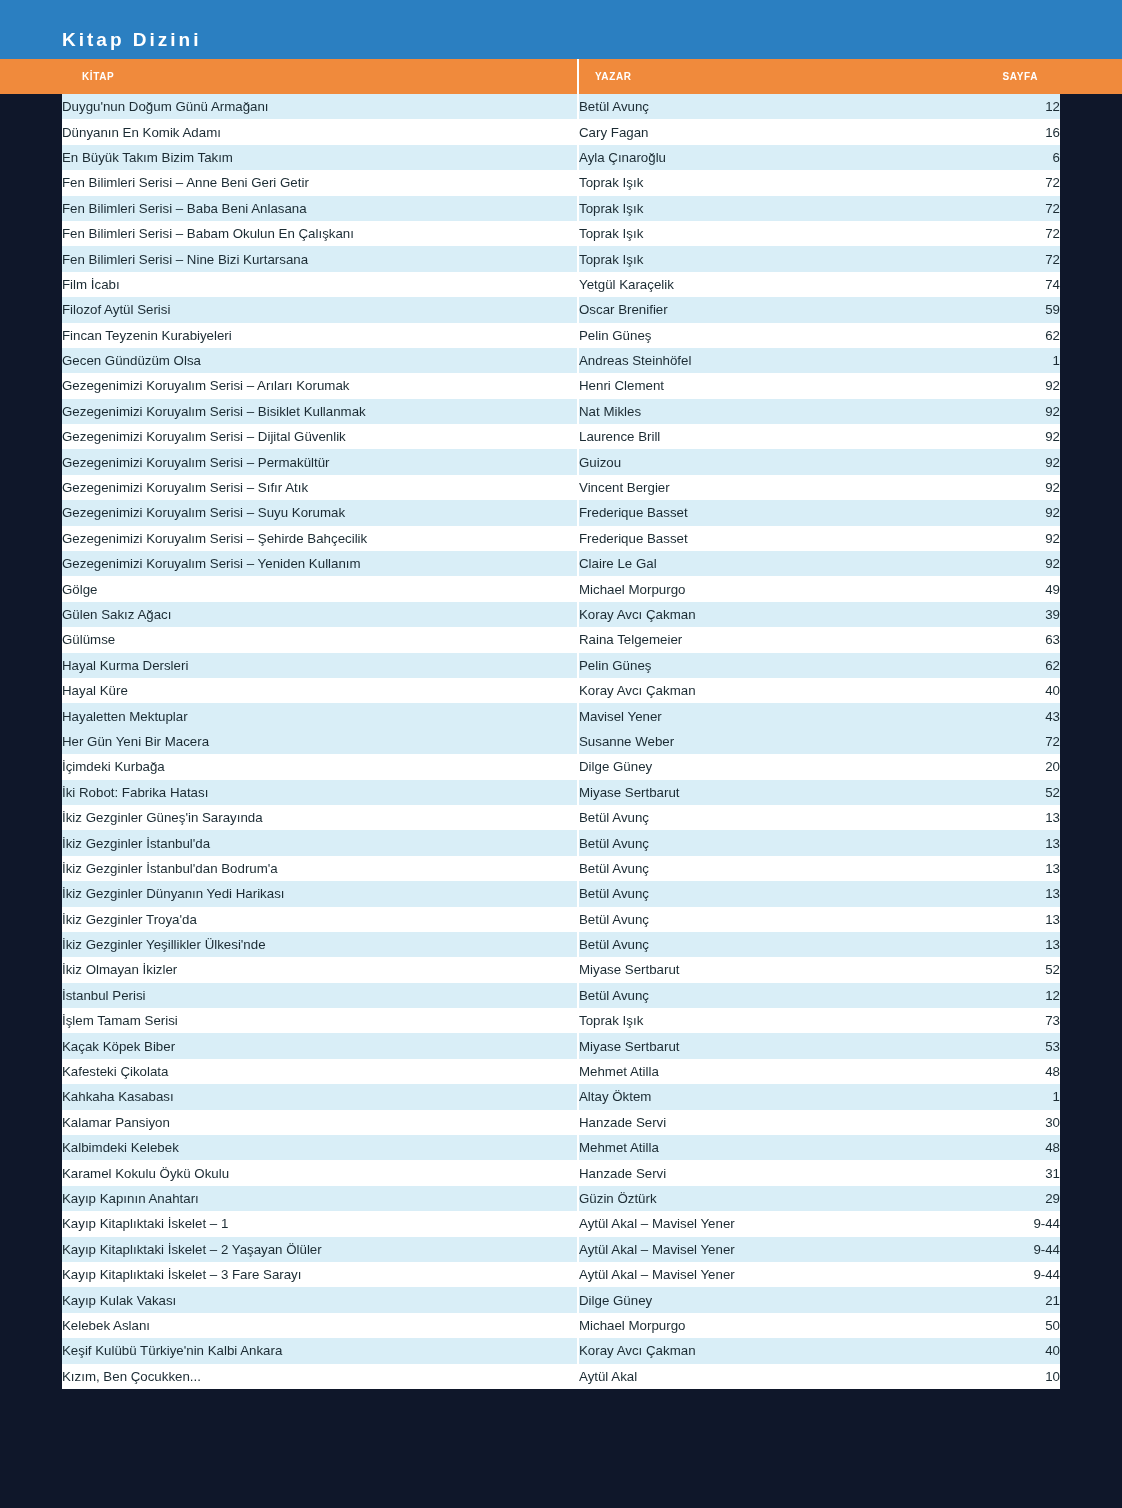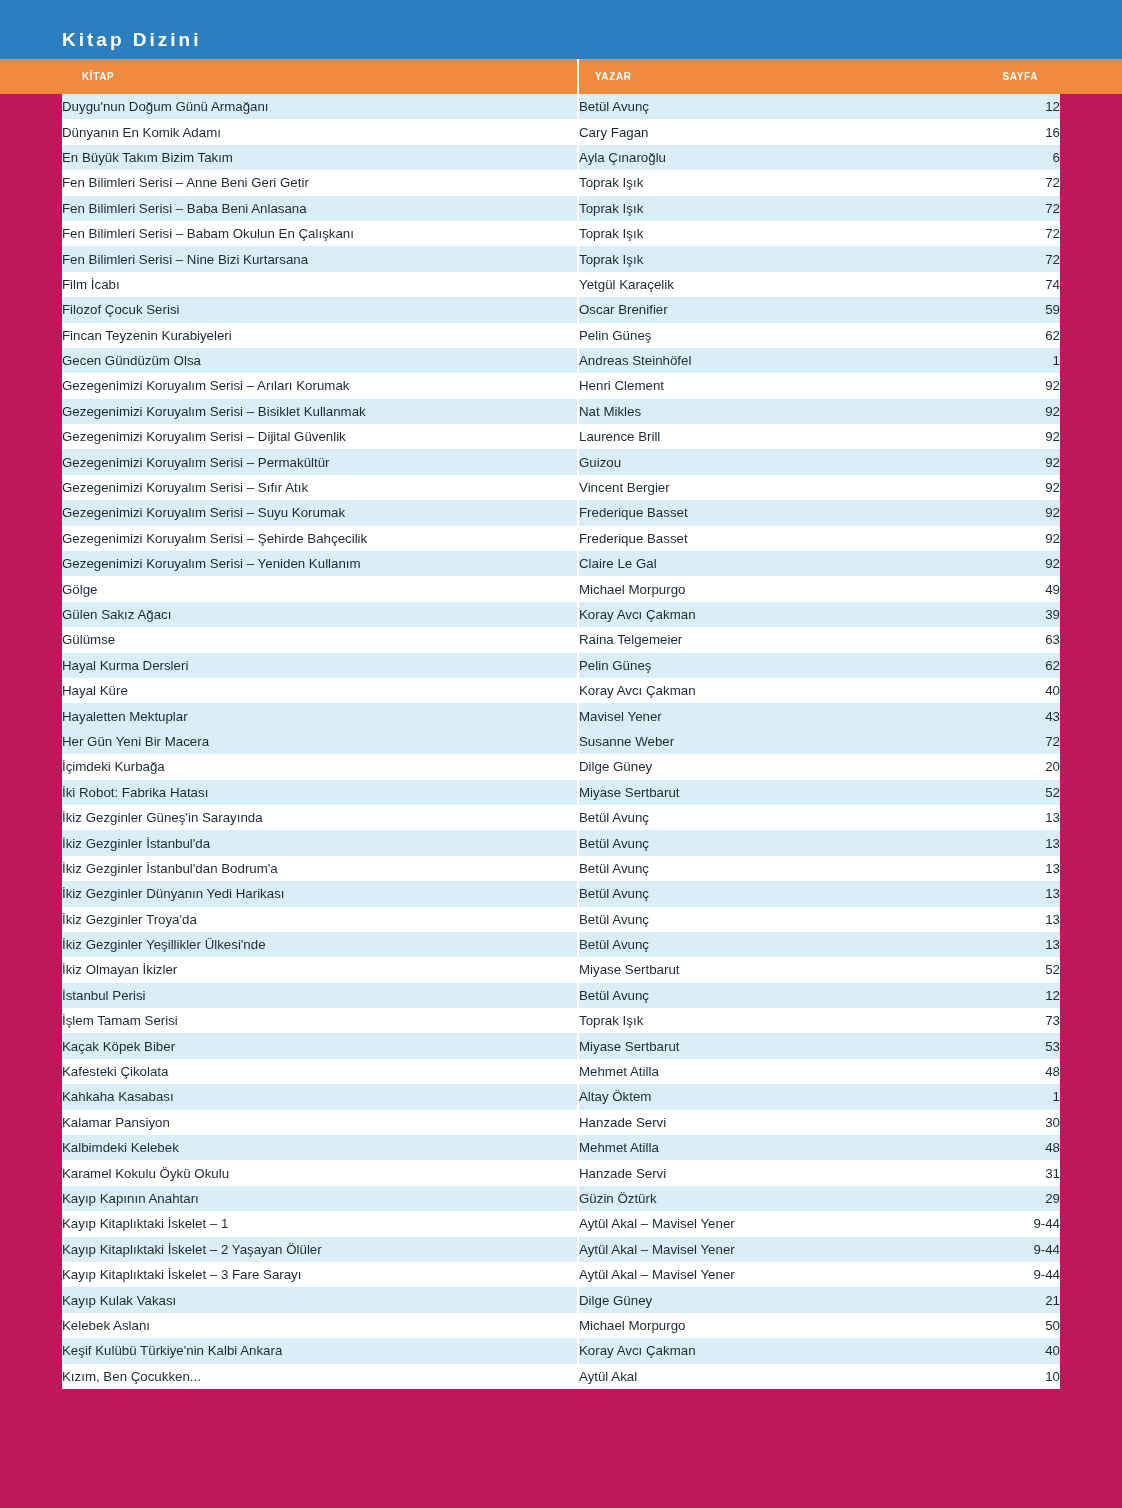--- a/index.html
+++ b/index.html
@@ -10,21 +10,21 @@
     width: 1122px;
     height: 1508px;
     background: #ffffff;
     font-family: "Liberation Sans", sans-serif;
     overflow: hidden;
   }
   .page {
     position: relative;
     width: 1122px;
     height: 1508px;
-    background: #be185d;
+    background: #0f172a;
     box-sizing: border-box;
     padding: 0;
   }
   
   .header-bar {
     position: absolute;
     left: 0;
     top: 0;
     width: 1122px;
     height: 59px;
@@ -160,21 +160,21 @@
             <td class="t-title">Fen Bilimleri Serisi – Nine Bizi Kurtarsana</td>
             <td class="t-author">Toprak Işık</td>
             <td class="t-page">72</td>
           </tr>
           <tr class="even">
             <td class="t-title">Film İcabı</td>
             <td class="t-author">Yetgül Karaçelik</td>
             <td class="t-page">74</td>
           </tr>
           <tr class="odd">
-            <td class="t-title">Filozof Çocuk Serisi</td>
+            <td class="t-title">Filozof Aytül Serisi</td>
             <td class="t-author">Oscar Brenifier</td>
             <td class="t-page">59</td>
           </tr>
           <tr class="even">
             <td class="t-title">Fincan Teyzenin Kurabiyeleri</td>
             <td class="t-author">Pelin Güneş</td>
             <td class="t-page">62</td>
           </tr>
           <tr class="odd">
             <td class="t-title">Gecen Gündüzüm Olsa</td>

